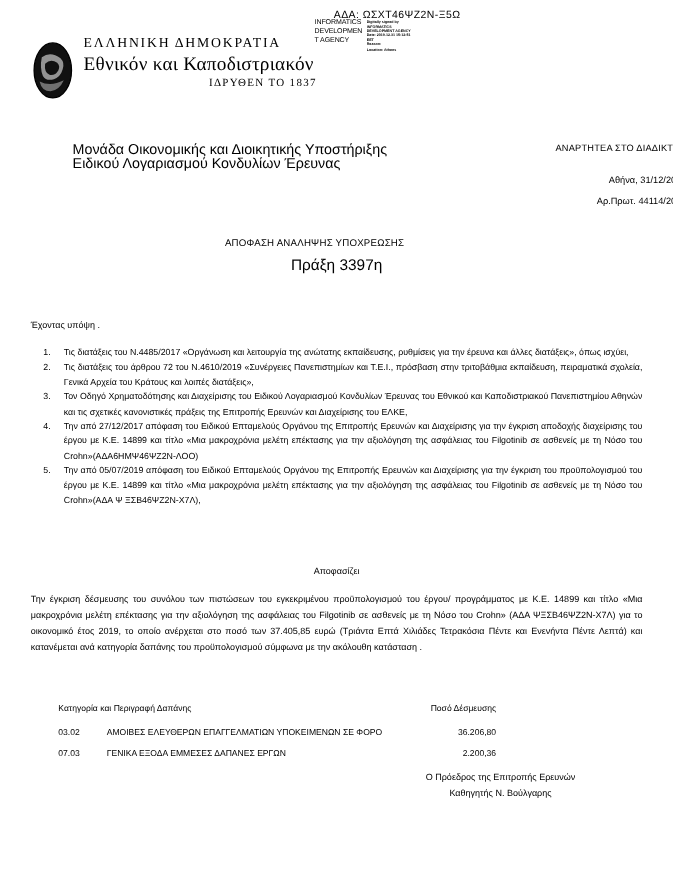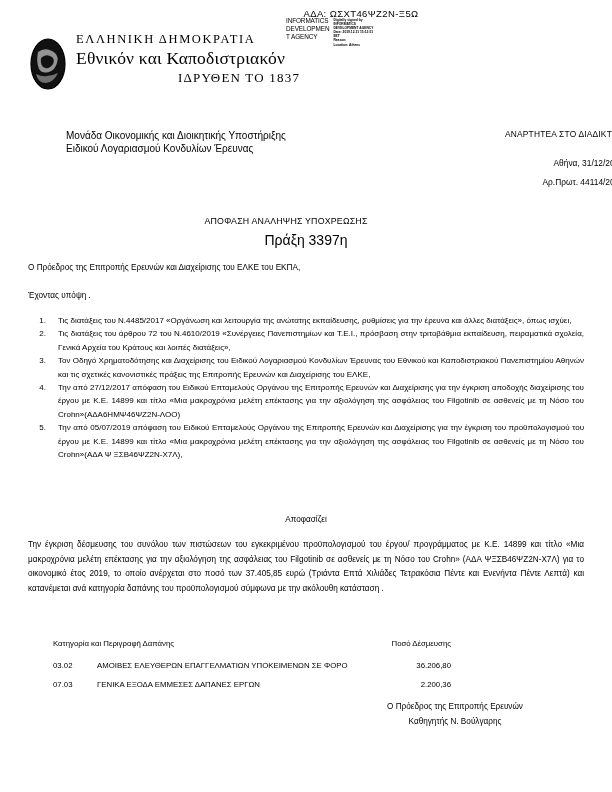--- a/index.html
+++ b/index.html
@@ -84,32 +84,32 @@
     line-height: 15px;
   }
   .lh-line2, .lh-line3 {
     font-family: "Liberation Serif", serif;
     font-size: 17.5px;
     line-height: 22px;
     letter-spacing: 0.2px;
   }
   .lh-founded {
     font-family: "Liberation Serif", serif;
-    font-size: 13px;
+    font-size: 10px;
     letter-spacing: 1.2px;
     text-align: center;
     margin-top: 1px;
     margin-left: 14px;
   }
 
   .unit-block {
     position: absolute;
     top: 130px;
     left: 66px;
-    font-size: 10px;
+    font-size: 13px;
     line-height: 12.5px;
   }
 
   
   .right-head {
     position: absolute;
     top: 129px;
     left: 408px;
     width: 216px;
     text-align: right;
@@ -270,21 +270,20 @@
 
   <div class="right-head">
     <div class="rh-anart">ΑΝΑΡΤΗΤΕΑ ΣΤΟ ΔΙΑΔΙΚΤΥΟ</div>
     <div class="rh-city">Αθήνα, 31/12/2019</div>
     <div class="rh-prot">Αρ.Πρωτ.  44114/2019</div>
   </div>
 
   <div class="doc-title">ΑΠΟΦΑΣΗ ΑΝΑΛΗΨΗΣ ΥΠΟΧΡΕΩΣΗΣ</div>
   <div class="doc-praxi">Πράξη 3397η</div>
 
-  <div class="intro">Ο Πρόεδρος της Επιτροπής Ερευνών και Διαχείρισης του ΕΛΚΕ του ΕΚΠΑ,</div>
   <div class="having">Έχοντας υπόψη .</div>
 
   <div class="clauses">
     <div class="clause">
       <div class="clause-num">1.</div>
       <div class="clause-body">Τις διατάξεις του Ν.4485/2017 «Οργάνωση και λειτουργία της ανώτατης εκπαίδευσης, ρυθμίσεις για την έρευνα και άλλες διατάξεις», όπως ισχύει,</div>
     </div>
     <div class="clause">
       <div class="clause-num">2.</div>
       <div class="clause-body">Τις διατάξεις του άρθρου 72 του Ν.4610/2019 «Συνέργειες Πανεπιστημίων και Τ.Ε.Ι., πρόσβαση στην τριτοβάθμια εκπαίδευση, πειραματικά σχολεία, Γενικά Αρχεία του Κράτους και λοιπές διατάξεις»,</div>

